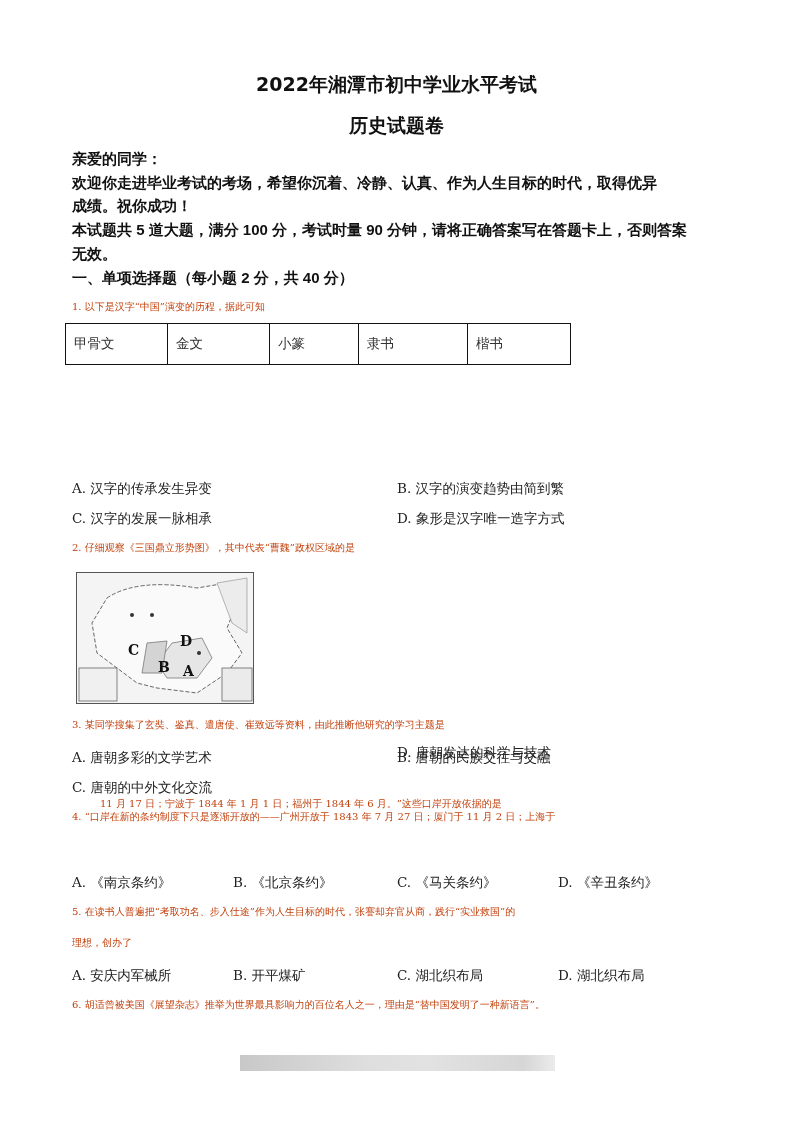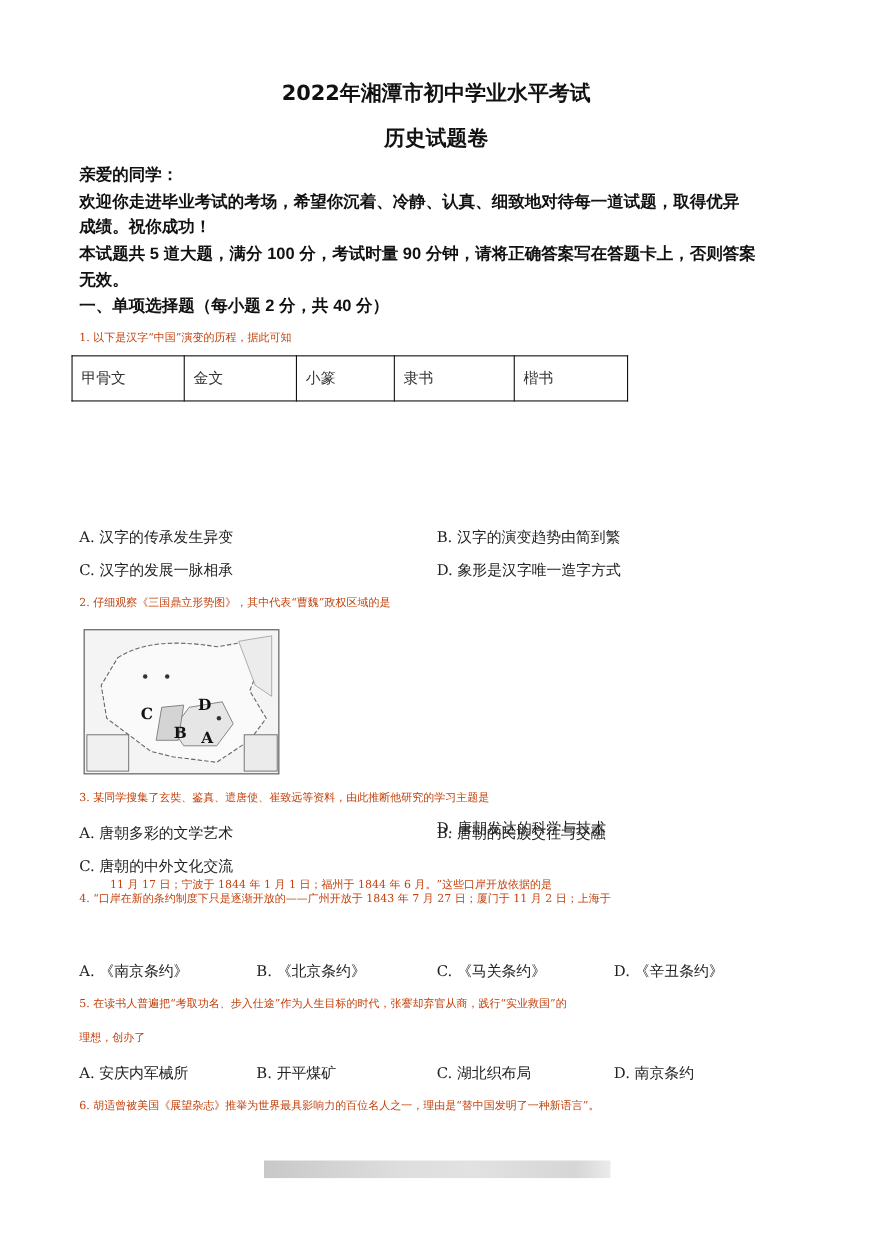--- a/index.html
+++ b/index.html
@@ -17,21 +17,21 @@
   .map { position:absolute; left:76px; top:572px; width:176px; height:130px; border:1.5px solid #555; background:#f4f4f4; overflow:hidden; }
   .blur { position:absolute; left:240px; top:1055px; width:315px; height:16px; background:linear-gradient(90deg,#c8c8c8,#dedede 40%,#e2e2e2 60%,#d6d6d6 90%,#ebebeb); }
 </style>
 </head>
 <body>
 
 <div class="title" style="top:72px;">2022年湘潭市初中学业水平考试</div>
 <div class="title" style="top:113px;">历史试题卷</div>
 
 <div class="bold-line" style="top:150px;">亲爱的同学：</div>
-<div class="bold-line" style="top:174px;">欢迎你走进毕业考试的考场，希望你沉着、冷静、认真、细致地对待每一道试题，取得优异</div>
+<div class="bold-line" style="top:174px;">欢迎你走进毕业考试的考场，希望你沉着、冷静、认真、作为人生目标的时代，取得优异</div>
 <div class="bold-line" style="top:197px;">成绩。祝你成功！</div>
 <div class="bold-line" style="top:221px;">本试题共 5 道大题，满分 100 分，考试时量 90 分钟，请将正确答案写在答题卡上，否则答案</div>
 <div class="bold-line" style="top:245px;">无效。</div>
 <div class="bold-line" style="top:269px;">一、单项选择题（每小题 2 分，共 40 分）</div>
 
 <div class="line" style="top:300px;">1. 以下是汉字“中国”演变的历程，据此可知</div>
 <table class="evo">
   <tbody>
       <tr class="hdr">
     <td style="width:93px">甲骨文</td>
@@ -77,17 +77,17 @@
 <div class="opt" style="left:72px;top:874px;">A. 《南京条约》</div>
 <div class="opt" style="left:233px;top:874px;">B. 《北京条约》</div>
 <div class="opt" style="left:397px;top:874px;">C. 《马关条约》</div>
 <div class="opt" style="left:558px;top:874px;">D. 《辛丑条约》</div>
 
 <div class="line" style="top:905px;">5. 在读书人普遍把“考取功名、步入仕途”作为人生目标的时代，张謇却弃官从商，践行“实业救国”的</div>
 <div class="line" style="top:936px;">理想，创办了</div>
 <div class="opt" style="left:72px;top:967px;">A. 安庆内军械所</div>
 <div class="opt" style="left:233px;top:967px;">B. 开平煤矿</div>
 <div class="opt" style="left:397px;top:967px;">C. 湖北织布局</div>
-<div class="opt" style="left:558px;top:967px;">D. 南京条约</div>
+<div class="opt" style="left:558px;top:967px;">D. 湖北织布局</div>
 
 <div class="line" style="top:998px;">6. 胡适曾被美国《展望杂志》推举为世界最具影响力的百位名人之一，理由是“替中国发明了一种新语言”。</div>
 
 <div class="blur"></div>
 
 </body></html>

